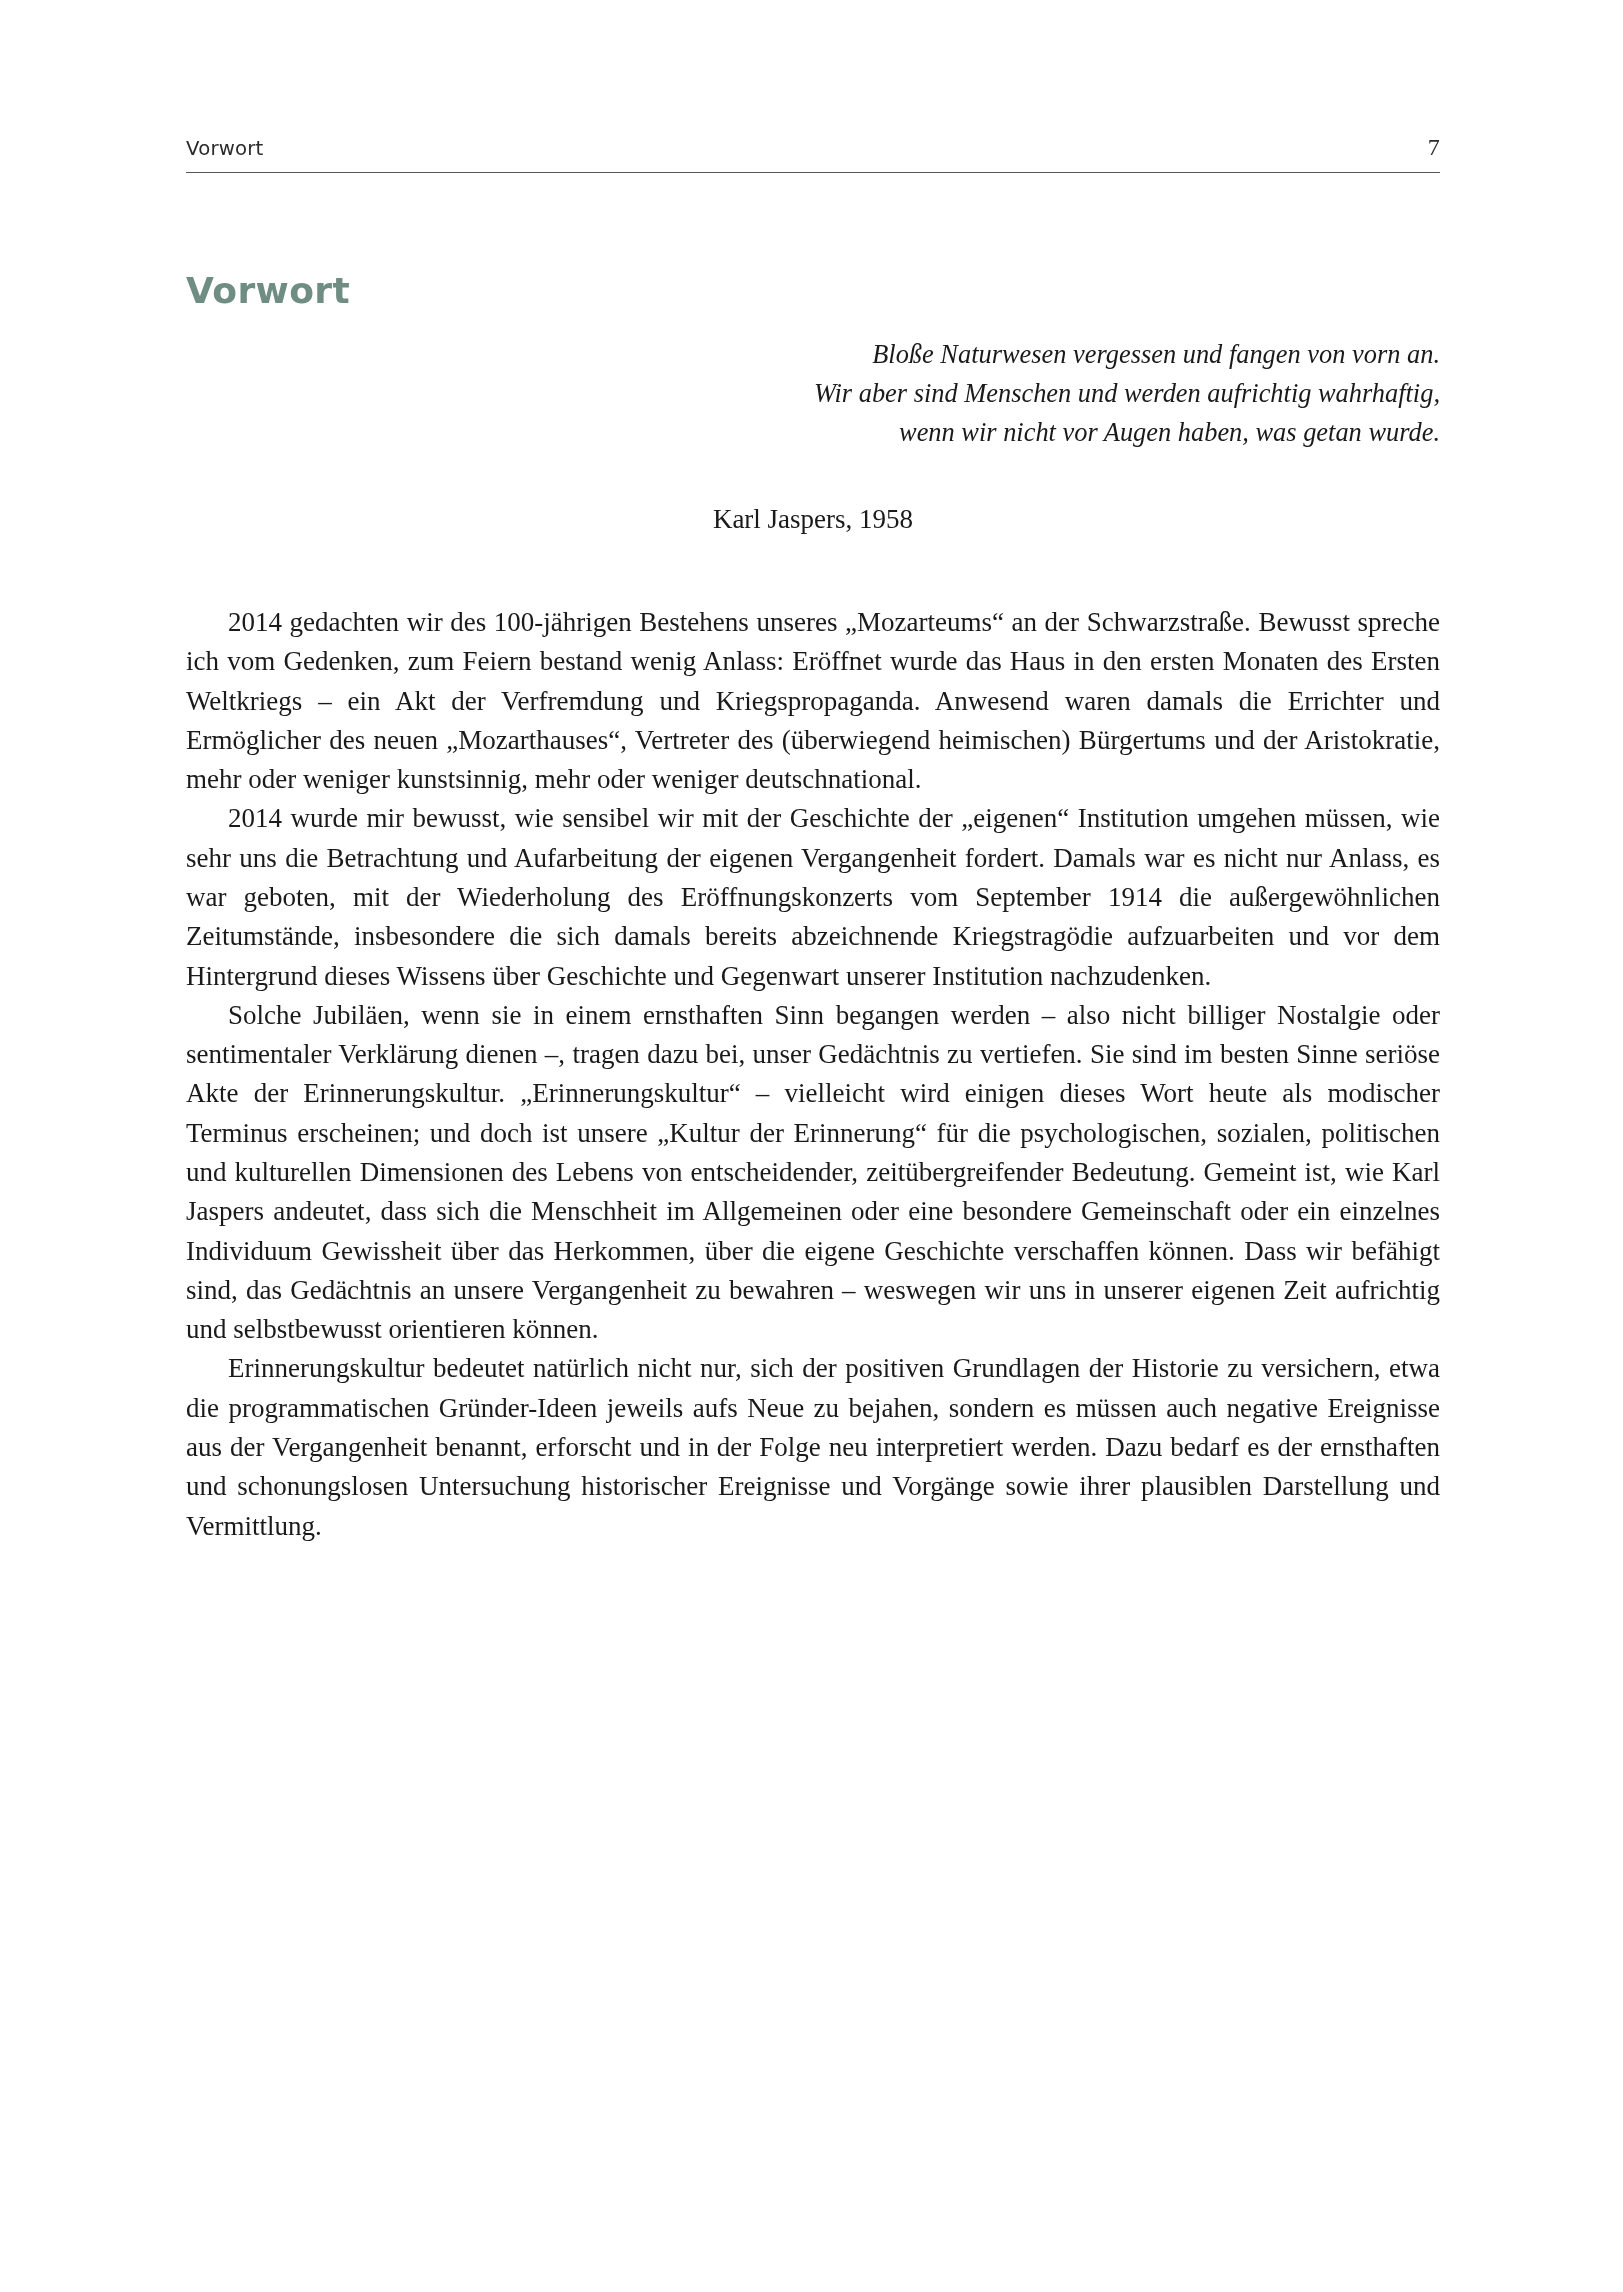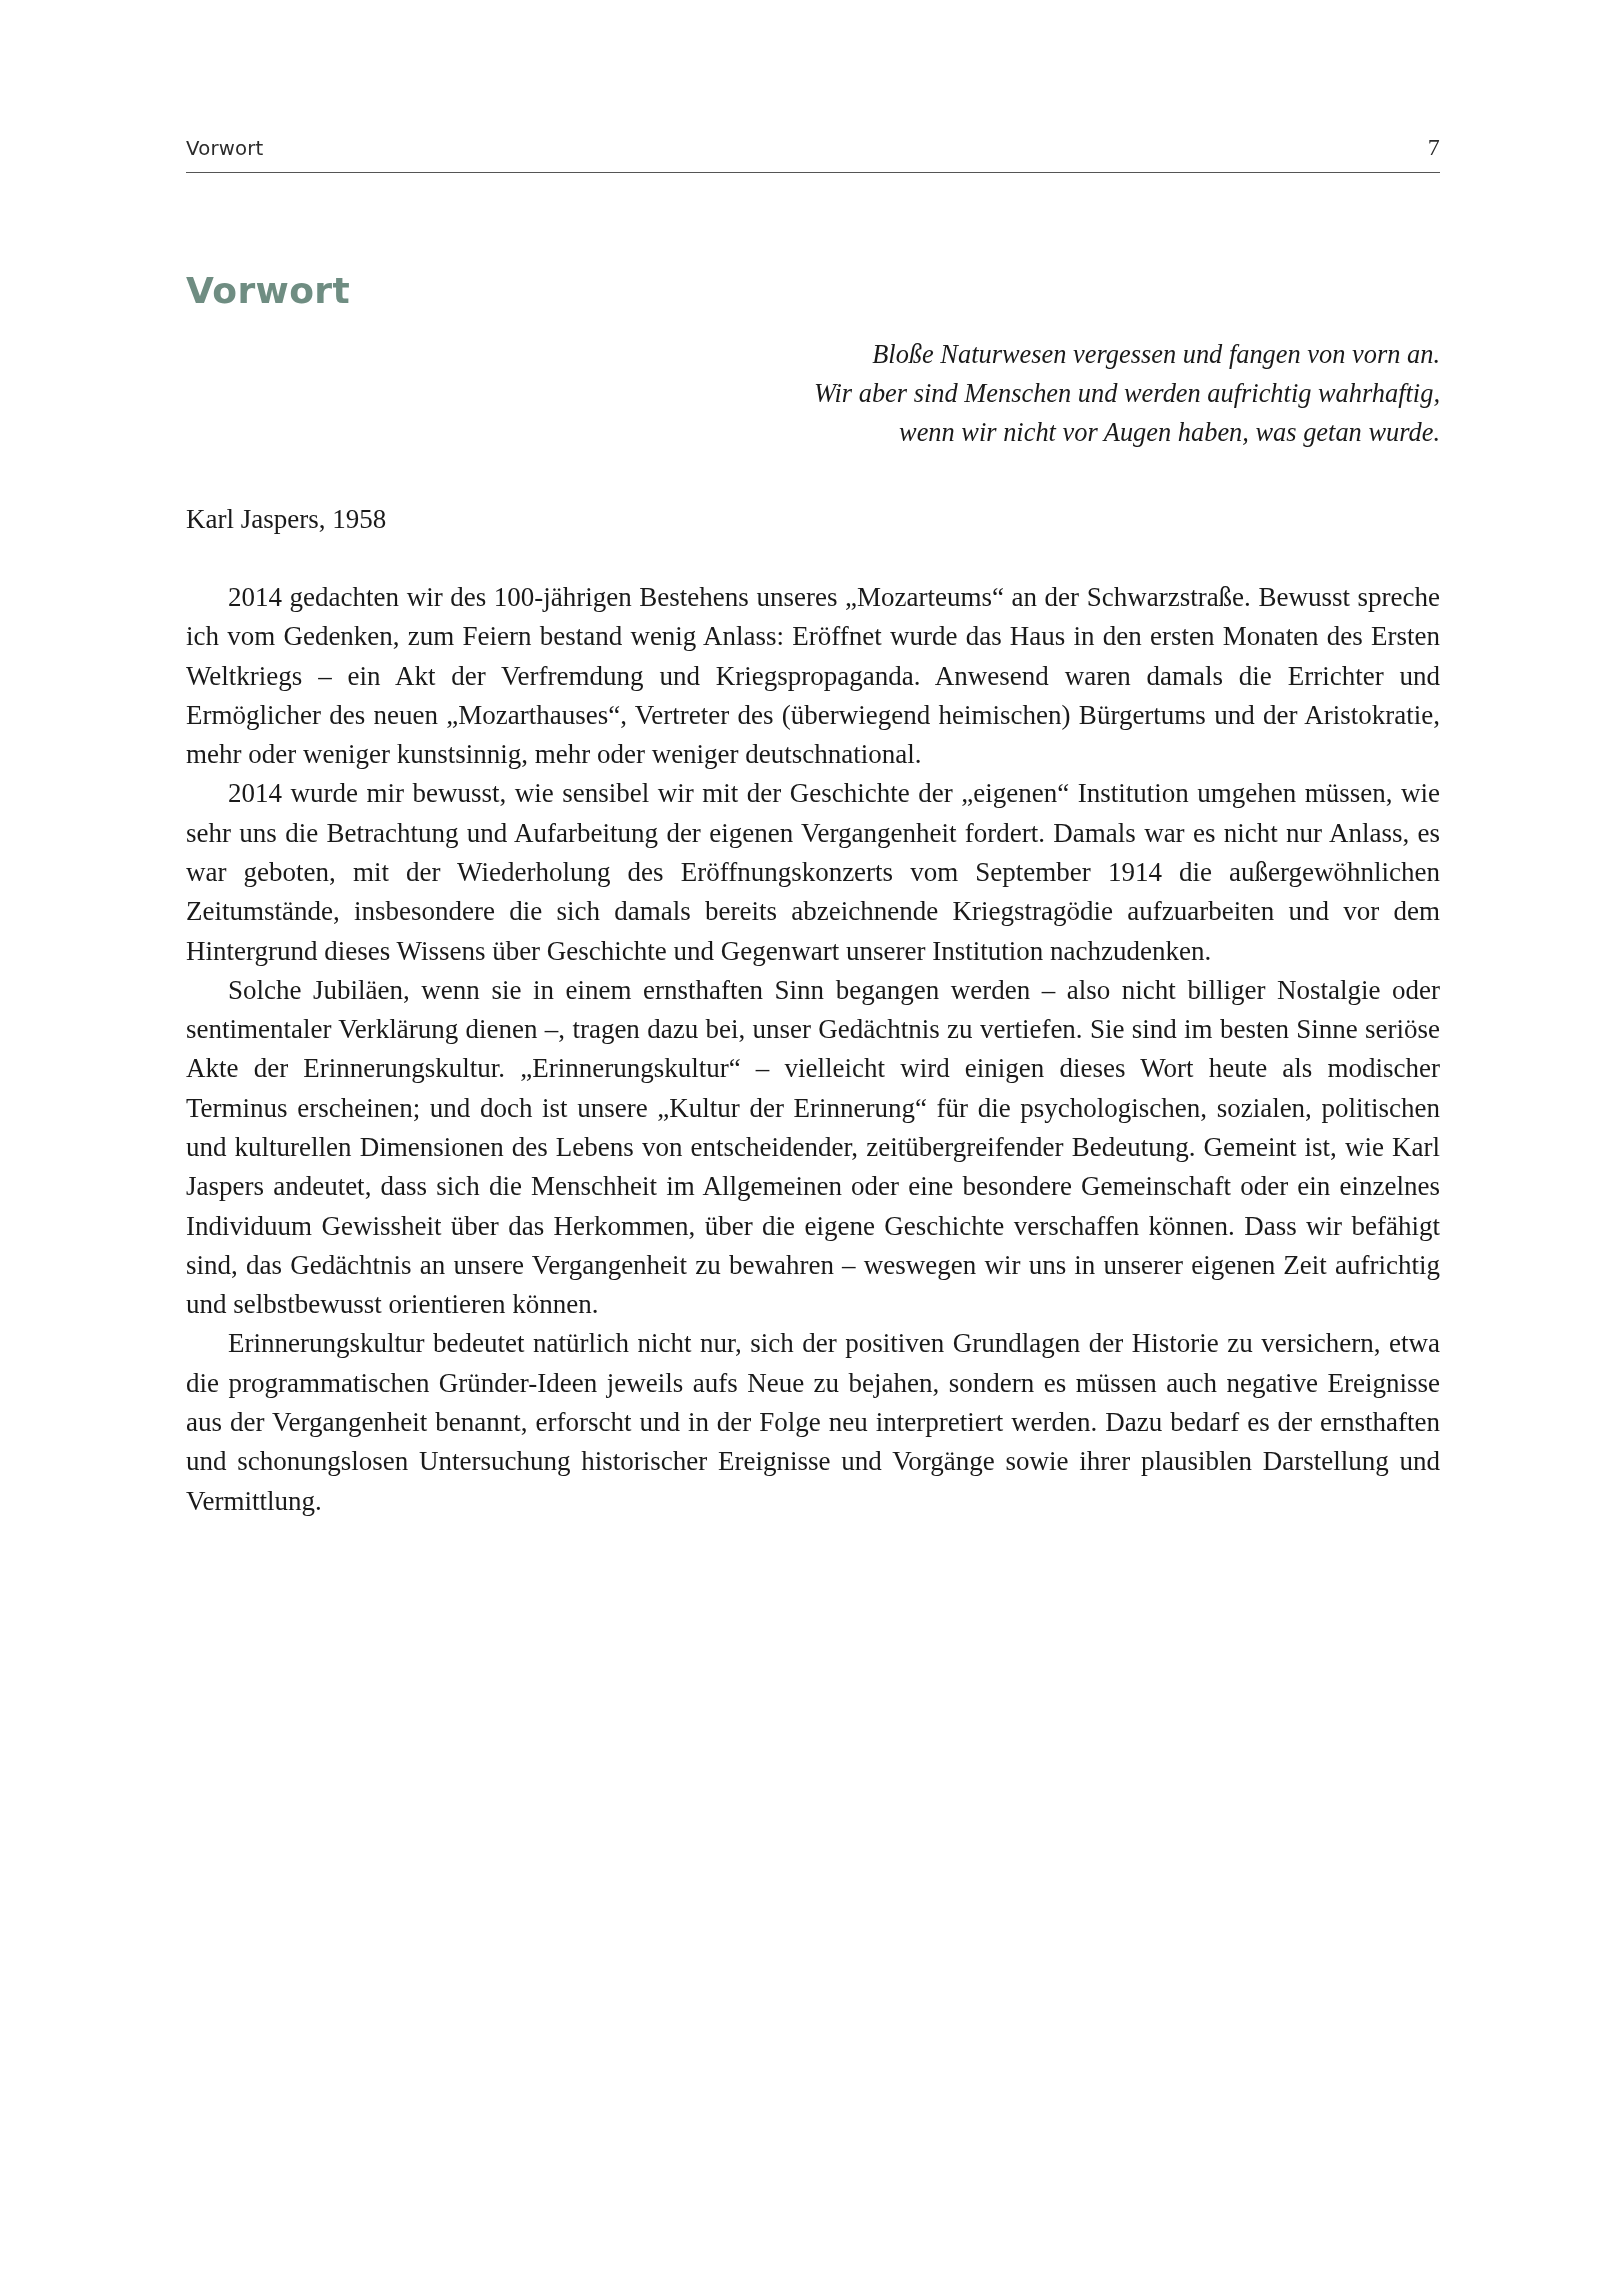--- a/index.html
+++ b/index.html
@@ -51,27 +51,27 @@
   .epigraph {
     text-align: right;
     font-style: italic;
     font-size: 26.4px;
     line-height: 1.48;
     color: #1a1a1a;
   }
   .epigraph-line { display: block; }
   .attribution {
     margin-top: 52px;
-    text-align: left;
+    text-align: center;
     font-size: 27px;
     color: #1a1a1a;
   }
   
   .body-text {
-    margin-top: 43px;
+    margin-top: 68px;
     font-size: 27px;
     line-height: 1.455;
     text-align: justify;
     text-justify: inter-word;
     hyphens: manual;
     color: #1a1a1a;
   }
   .body-text p {
     margin: 0;
     text-indent: 42px;

